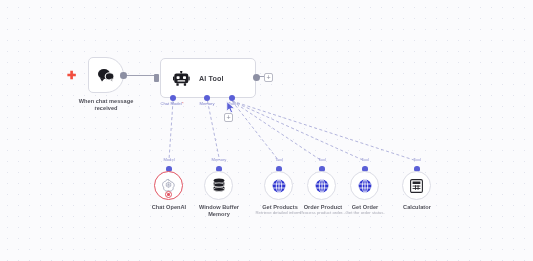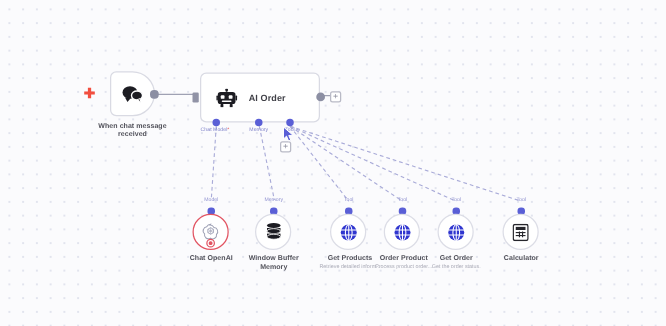--- a/index.html
+++ b/index.html
@@ -243,21 +243,21 @@
       <circle cx="8.3" cy="0.8" r="1.1" fill="#1c1c22"></circle>
       <rect x="1.2" y="2.6" width="14.2" height="9.6" rx="2.3" fill="#1c1c22"></rect>
       <rect x="3.6" y="5.2" width="3" height="2.8" rx="0.7" fill="#ffffff"></rect>
       <rect x="10" y="5.2" width="3" height="2.8" rx="0.7" fill="#ffffff"></rect>
       <rect x="4.4" y="9.3" width="7.8" height="1.3" rx="0.6" fill="#ffffff"></rect>
       <rect x="0" y="5.4" width="1.3" height="4" rx="0.6" fill="#1c1c22"></rect>
       <rect x="15.4" y="5.4" width="1.3" height="4" rx="0.6" fill="#1c1c22"></rect>
       <rect x="3.4" y="12.2" width="2.3" height="2.6" rx="0.5" fill="#1c1c22"></rect>
       <rect x="10.8" y="12.2" width="2.3" height="2.6" rx="0.5" fill="#1c1c22"></rect>
     </svg>
-    <div class="agent-title">AI Order</div>
+    <div class="agent-title">AI Tool</div>
   </div>
 
   <div class="port-out"></div>
   <div class="plus-box" id="plus-output">+</div>
 
   <div class="subport" style="left:170px;"></div>
   <div class="subport-label" style="left:148px; width:48px;">
     <span>Chat Model</span><span class="req-star">*</span>
   </div>
 

